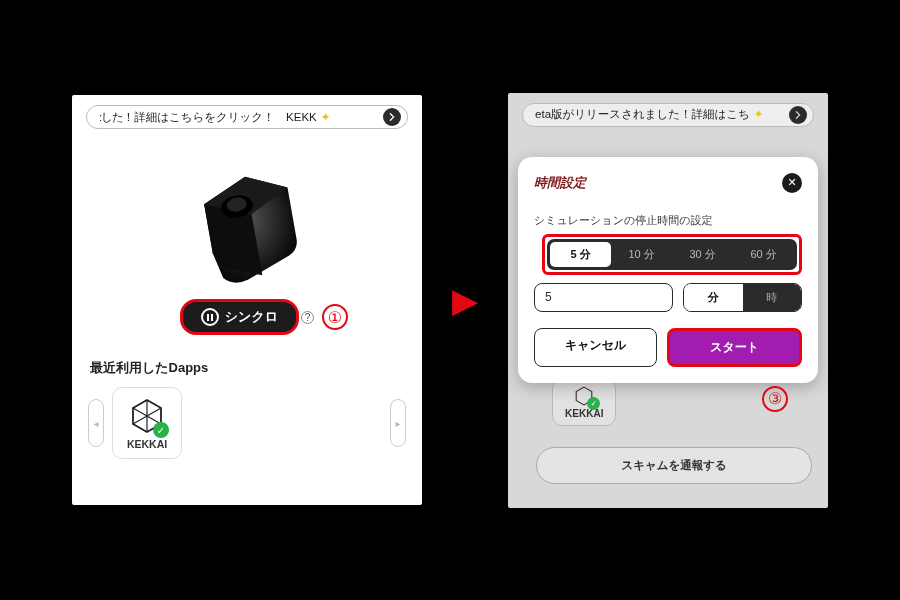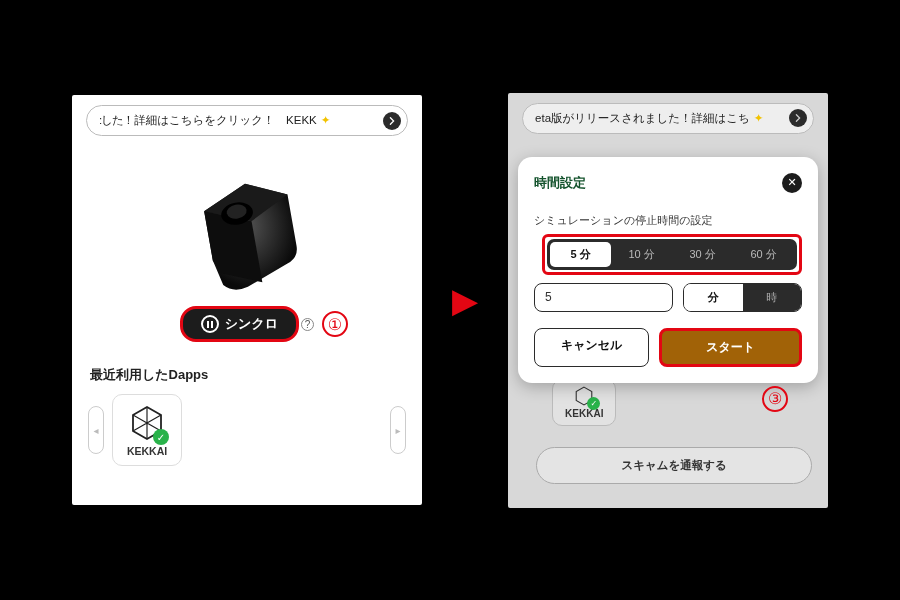--- a/index.html
+++ b/index.html
@@ -28,21 +28,21 @@
     border-radius: 2px;
   }
   .screen.right {
     background: #d8d8d8;
     width: 320px;
     height: 415px;
   }
   
   .banner {
     margin: 10px 14px 4px 14px;
-    height: 31px;
+    height: 24px;
     border: 1px solid #bbb;
     border-radius: 16px;
     display: flex;
     align-items: center;
     padding: 0 6px 0 12px;
     background: #fff;
     font-size: 11.5px;
     color: #222;
   }
   .banner-text { flex: 1; white-space: nowrap; overflow: hidden; }
@@ -171,21 +171,21 @@
     background: #fff;
     border-radius: 14px;
     box-shadow: 0 4px 16px rgba(0,0,0,0.25);
     padding: 16px 16px 16px 16px;
   }
   .modal-header {
     display: flex;
     justify-content: space-between;
     align-items: center;
   }
-  .modal-title { font-size: 13px; font-weight: 700; color: #14532d; }
+  .modal-title { font-size: 13px; font-weight: 700; color: #7f1d1d; font-style: italic; }
   .close-btn {
     width: 20px; height: 20px;
     background: #1c1c1c;
     border-radius: 50%;
     color: #fff;
     display: flex; align-items: center; justify-content: center;
     font-size: 11px;
     cursor: pointer;
   }
   .sub-label { font-size: 11px; color: #333; margin-top: 20px; }
@@ -256,25 +256,25 @@
     color: #111;
     font-size: 12px;
     font-weight: 700;
     padding: 8px 0;
     text-align: center;
     cursor: pointer;
   }
   .btn-start {
     flex: 1;
     border-radius: 8px;
-    background: #a16207;
+    background: #a21caf;
     color: #fff;
     font-size: 12px;
     font-weight: 700;
-    padding: 8px 12px;
+    padding: 8px 4px;
     text-align: center;
     border: 3px solid #e30613;
     cursor: pointer;
   }
   .s2-bg-card {
     position: absolute;
     bottom: 82px;
     left: 44px;
     border: 1px solid #bbb;
     border-radius: 10px;

